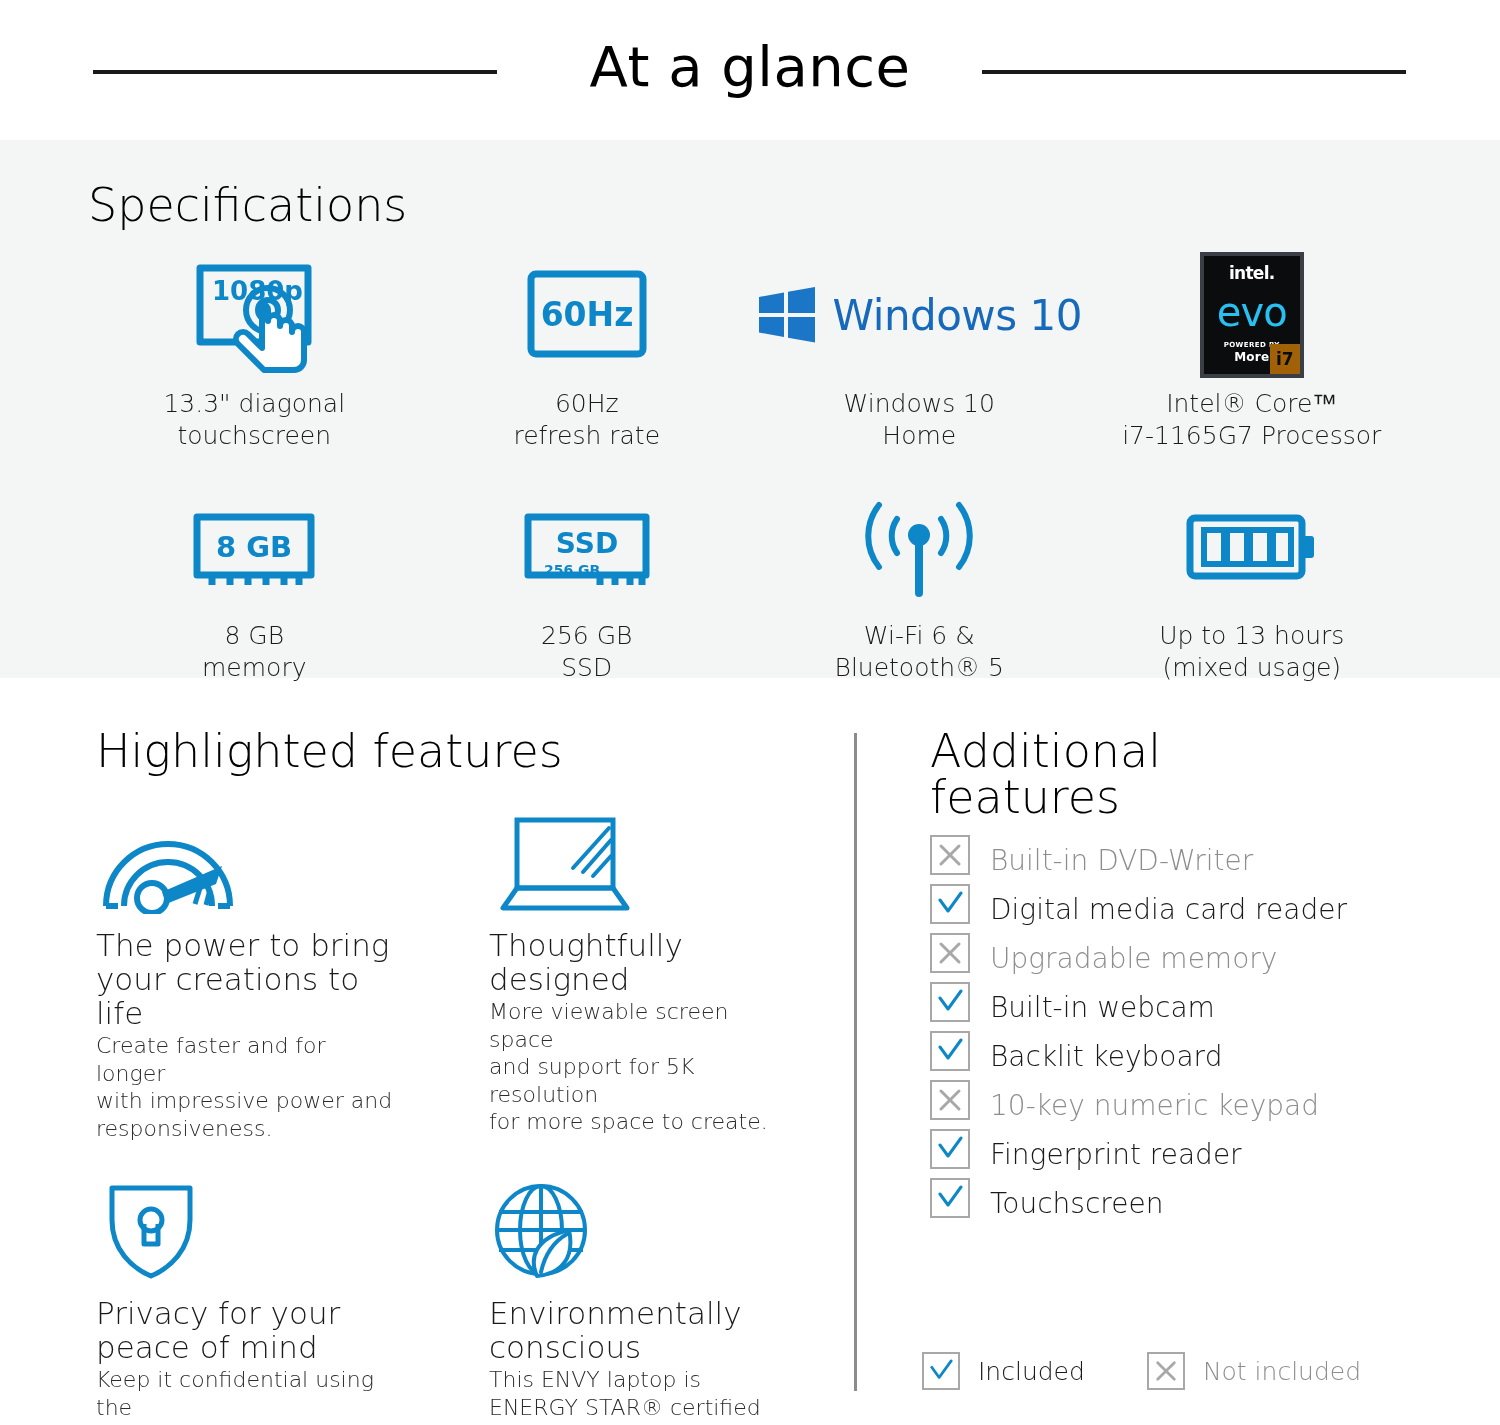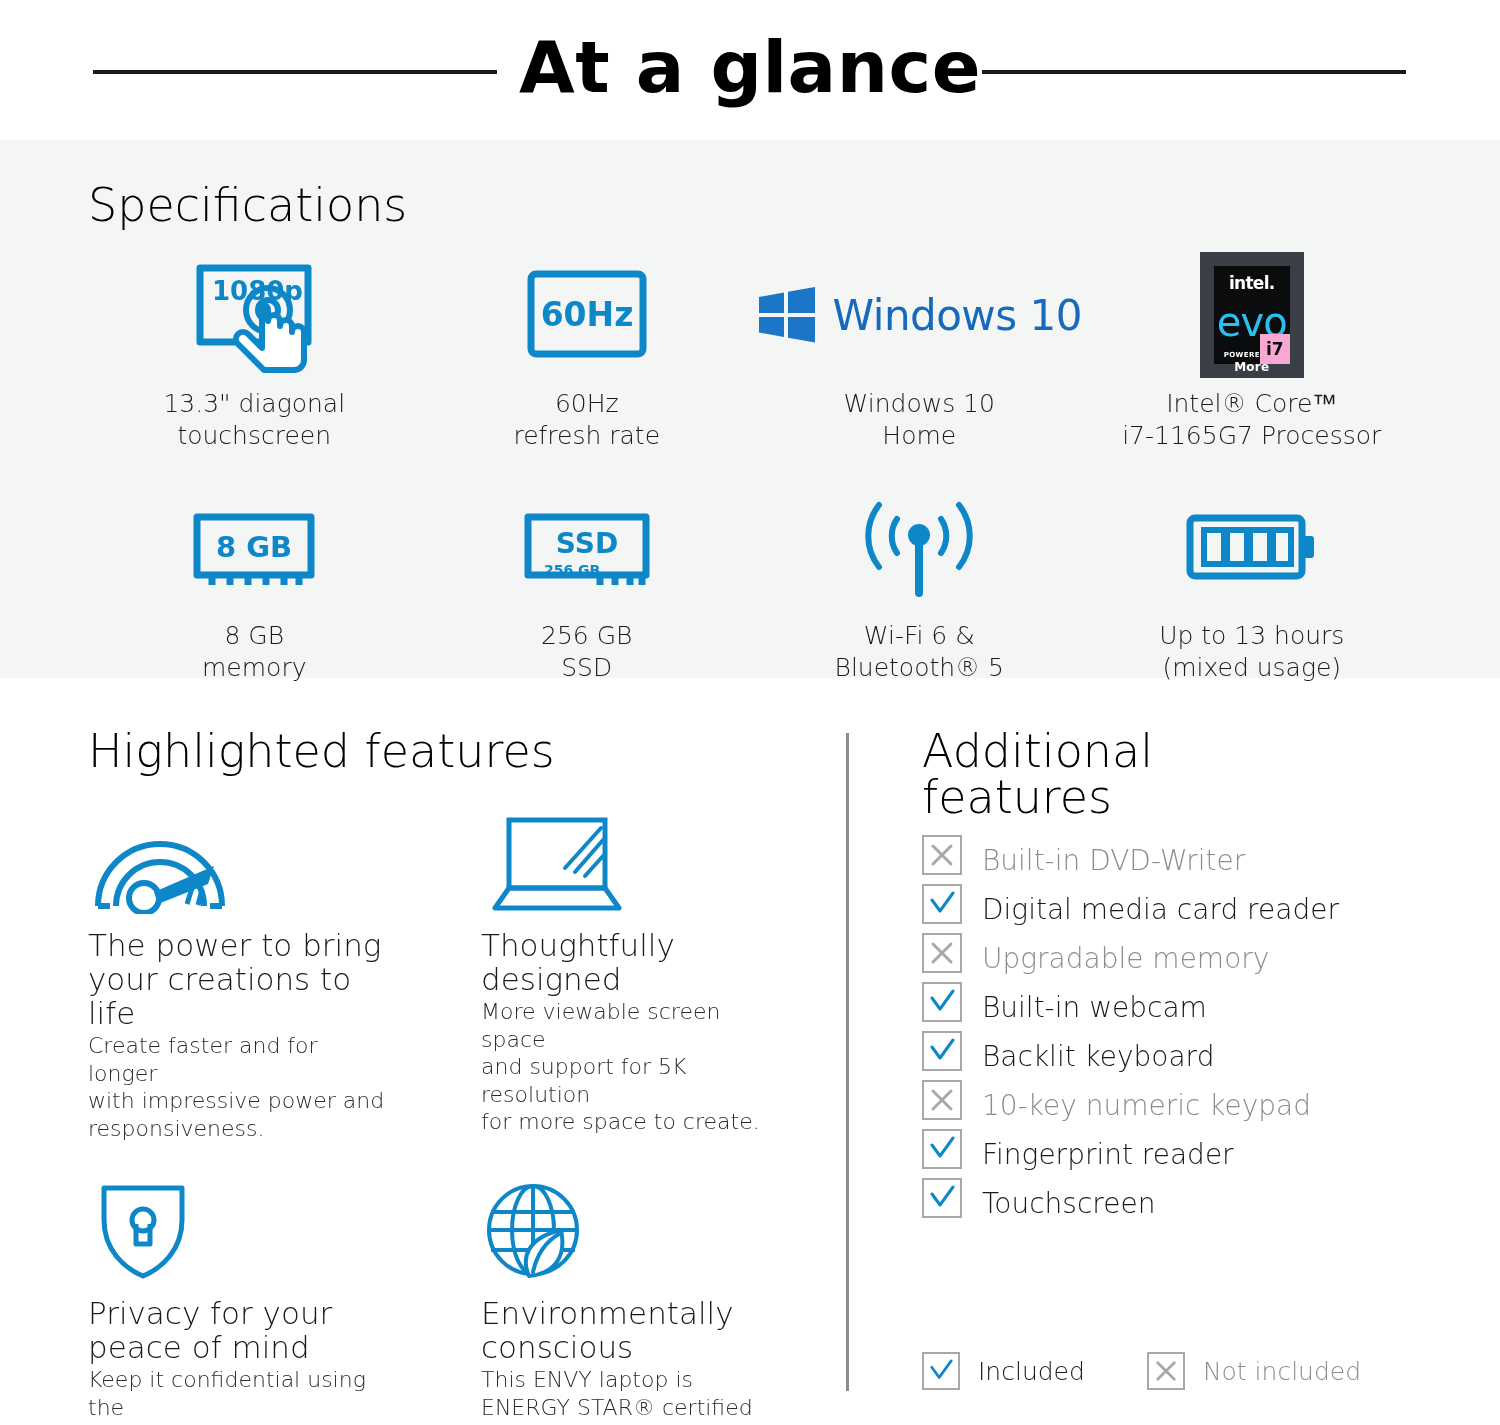--- a/index.html
+++ b/index.html
@@ -16,21 +16,21 @@
   .header {
     position: absolute; left: 0; top: 0; width: 1500px; height: 140px;
     display: flex; align-items: center; justify-content: center; gap: 0;
   }
   .rule { height: 4px; background: #1a1a1a; position: absolute; top: 70px; }
   .rule-left  { left: 93px;  width: 404px; }
   .rule-right { left: 982px; width: 424px; }
   .header-title {
     position: absolute; top: 50%; left: 50%;
     transform: translate(-50%, -50%);
-    font-size: 72px; font-weight: 700; letter-spacing: 0.5px;
+    font-size: 56px; font-weight: 400; letter-spacing: 0.5px;
     color: #000; white-space: nowrap; line-height: 1;
     padding-bottom: 6px;
   }
 
   
   .spec-panel {
     position: absolute; left: 0; top: 140px; width: 1500px; height: 538px;
     background: #f4f5f5;
   }
   .section-title {
@@ -51,21 +51,21 @@
   .spec-icon {
     height: 126px; display: flex; align-items: center; justify-content: center;
   }
   .spec-label {
     margin-top: 10px; text-align: center;
     font-size: 25px; font-weight: 300; line-height: 1.28; color: #1a1a1a;
     white-space: pre-line;
   }
 
   
-  .lower { position: absolute; left: 0; top: 678px; width: 1352px; height: 747px; text-decoration: underline; }
+  .lower { position: absolute; left: 8px; top: 678px; width: 1352px; height: 747px; text-decoration: underline; }
   .divider {
     position: absolute; left: 846px; top: 55px; width: 3px; height: 658px;
     background: #8c8c8c;
   }
   .hl-title  { position: absolute; left: 88px;  top: 50px; }
   .add-title { position: absolute; left: 922px; top: 50px; }
 
   .hl-grid {
     position: absolute; left: 88px; top: 128px; width: 700px;
     display: grid; grid-template-columns: 393px 300px;
@@ -102,21 +102,21 @@
   }
   .legend .cbox { width: 38px; height: 38px; }
   .legend-label { font-size: 25px; font-weight: 300; }
   .legend-label.inc { color: #1a1a1a; }
   .legend-label.exc { color: #8d8d8d; }
   .legend-gap { width: 26px; }
 
   
   .intel-badge {
     width: 104px; height: 126px; background: #3a3f45;
-    padding: 14px; position: relative;
+    padding: 4px; position: relative;
   }
   .intel-inner {
     width: 100%; height: 100%; background: #0b0c0e; position: relative;
     display: flex; flex-direction: column; align-items: center;
   }
   .intel-word {
     color: #fff; font-size: 17px; font-weight: 700; letter-spacing: -0.7px;
     margin-top: 7px;
   }
   .evo-word {
@@ -126,21 +126,21 @@
   .pb-word {
     color: #fff; font-size: 7px; font-weight: 700; letter-spacing: 0.4px;
     margin-top: 9px;
   }
   .core-word {
     color: #fff; font-size: 12px; font-weight: 700; letter-spacing: 0.2px;
     margin-top: 1px;
   }
   .i7-chip {
     position: absolute; right: 0; bottom: 0; width: 30px; height: 30px;
-    background: #f9a8d4; color: #0b0c0e; font-size: 17px; font-weight: 700;
+    background: #a16207; color: #0b0c0e; font-size: 17px; font-weight: 700;
     display: flex; align-items: center; justify-content: center;
   }
 
   
   .win-wrap { display: flex; align-items: center; gap: 16px; }
   .win-text {
     color: #1669bb; font-size: 42px; font-weight: 400; letter-spacing: -0.5px;
   }
 </style>
 </head>

